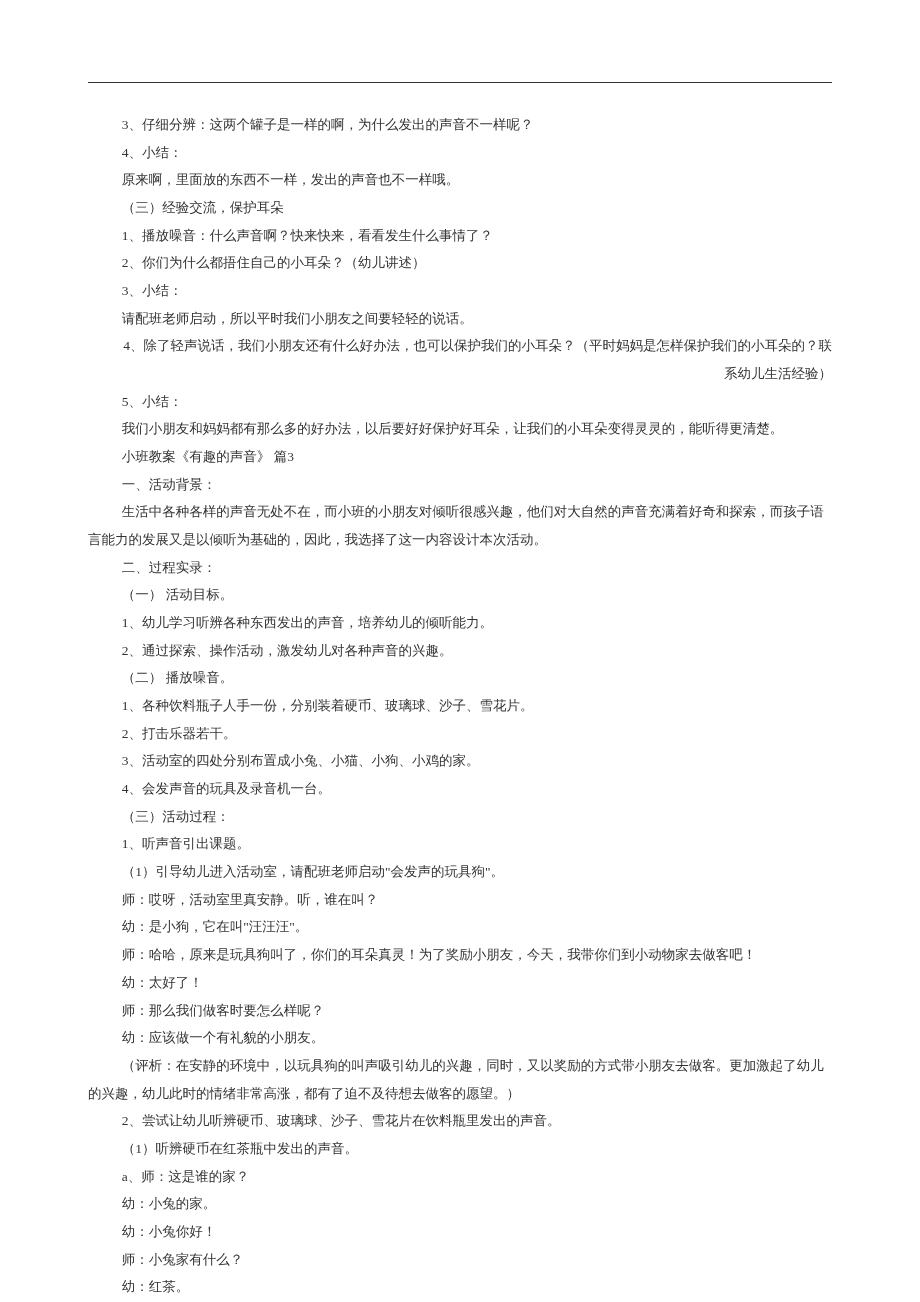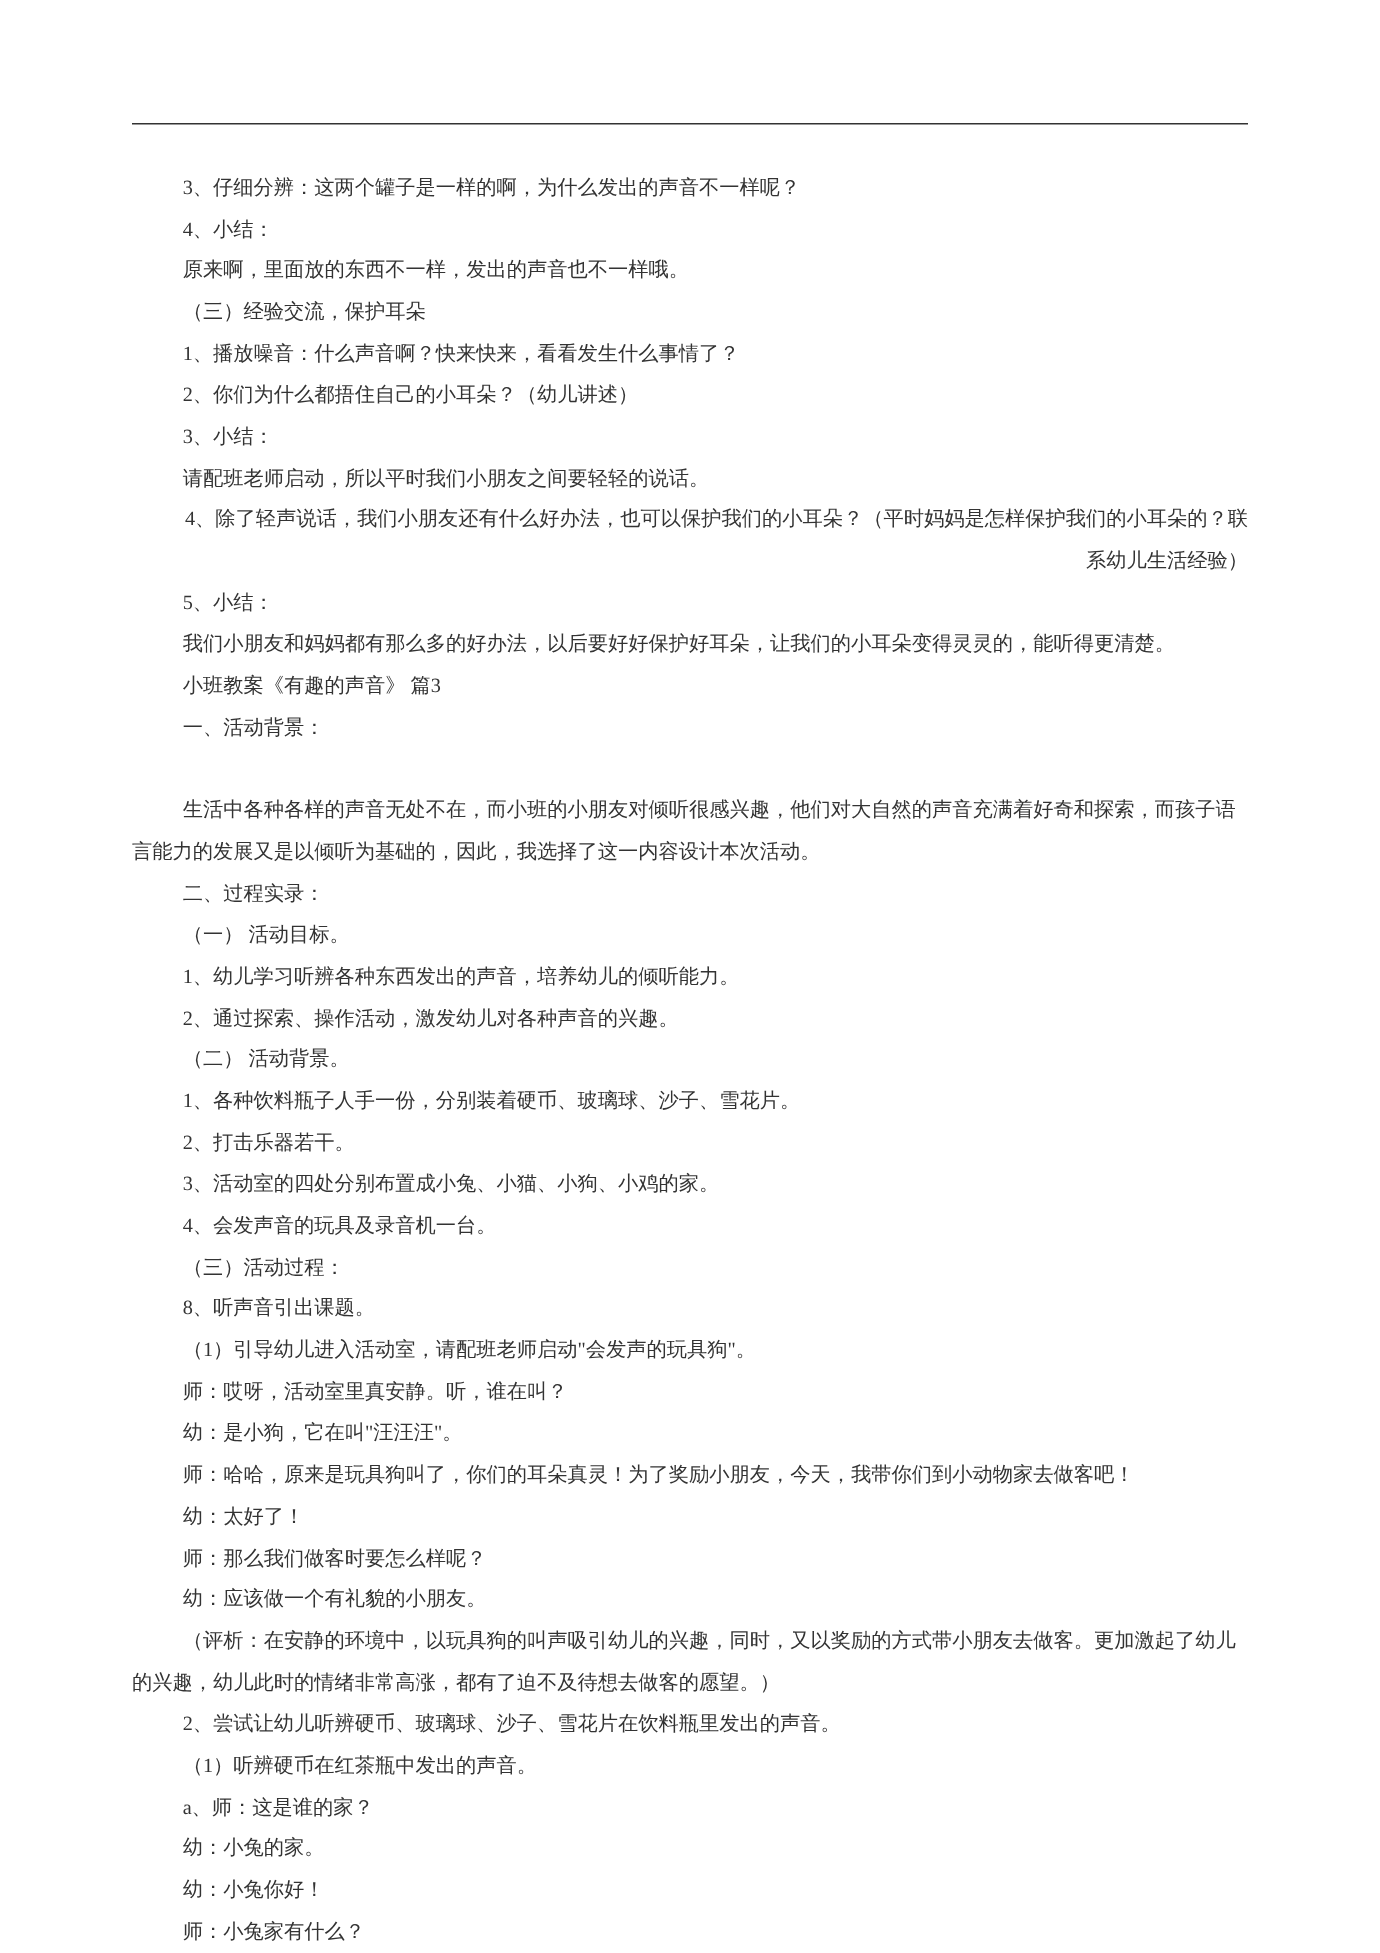--- a/index.html
+++ b/index.html
@@ -32,32 +32,32 @@
     <p class="para">（三）经验交流，保护耳朵</p>
     <p class="para">1、播放噪音：什么声音啊？快来快来，看看发生什么事情了？</p>
     <p class="para">2、你们为什么都捂住自己的小耳朵？（幼儿讲述）</p>
     <p class="para">3、小结：</p>
     <p class="para">请配班老师启动，所以平时我们小朋友之间要轻轻的说话。</p>
     <p class="para" style="text-indent: 2.5em; padding-left: 0px; text-align: right;">4、除了轻声说话，我们小朋友还有什么好办法，也可以保护我们的小耳朵？（平时妈妈是怎样保护我们的小耳朵的？联系幼儿生活经验）</p>
     <p class="para">5、小结：</p>
     <p class="para">我们小朋友和妈妈都有那么多的好办法，以后要好好保护好耳朵，让我们的小耳朵变得灵灵的，能听得更清楚。</p>
     <p class="para">小班教案《有趣的声音》 篇3</p>
     <p class="para">一、活动背景：</p>
-    <p class="para" style="text-indent: 2.5em; padding-left: 0px; margin-top: 28px;">生活中各种各样的声音无处不在，而小班的小朋友对倾听很感兴趣，他们对大自然的声音充满着好奇和探索，而孩子语言能力的发展又是以倾听为基础的，因此，我选择了这一内容设计本次活动。</p>
+    <p class="para" style="text-indent: 2.5em; padding-left: 0px;">生活中各种各样的声音无处不在，而小班的小朋友对倾听很感兴趣，他们对大自然的声音充满着好奇和探索，而孩子语言能力的发展又是以倾听为基础的，因此，我选择了这一内容设计本次活动。</p>
     <p class="para">二、过程实录：</p>
     <p class="para">（一） 活动目标。</p>
     <p class="para">1、幼儿学习听辨各种东西发出的声音，培养幼儿的倾听能力。</p>
     <p class="para">2、通过探索、操作活动，激发幼儿对各种声音的兴趣。</p>
-    <p class="para">（二） 活动背景。</p>
+    <p class="para">（二） 播放噪音。</p>
     <p class="para">1、各种饮料瓶子人手一份，分别装着硬币、玻璃球、沙子、雪花片。</p>
     <p class="para">2、打击乐器若干。</p>
     <p class="para">3、活动室的四处分别布置成小兔、小猫、小狗、小鸡的家。</p>
     <p class="para">4、会发声音的玩具及录音机一台。</p>
     <p class="para">（三）活动过程：</p>
-    <p class="para">8、听声音引出课题。</p>
+    <p class="para">1、听声音引出课题。</p>
     <p class="para">（1）引导幼儿进入活动室，请配班老师启动"会发声的玩具狗"。</p>
     <p class="para">师：哎呀，活动室里真安静。听，谁在叫？</p>
     <p class="para">幼：是小狗，它在叫"汪汪汪"。</p>
     <p class="para">师：哈哈，原来是玩具狗叫了，你们的耳朵真灵！为了奖励小朋友，今天，我带你们到小动物家去做客吧！</p>
     <p class="para">幼：太好了！</p>
     <p class="para">师：那么我们做客时要怎么样呢？</p>
     <p class="para">幼：应该做一个有礼貌的小朋友。</p>
     <p class="para" style="text-indent: 2.5em; padding-left: 0px;">（评析：在安静的环境中，以玩具狗的叫声吸引幼儿的兴趣，同时，又以奖励的方式带小朋友去做客。更加激起了幼儿的兴趣，幼儿此时的情绪非常高涨，都有了迫不及待想去做客的愿望。）</p>
     <p class="para">2、尝试让幼儿听辨硬币、玻璃球、沙子、雪花片在饮料瓶里发出的声音。</p>
     <p class="para">（1）听辨硬币在红茶瓶中发出的声音。</p>

